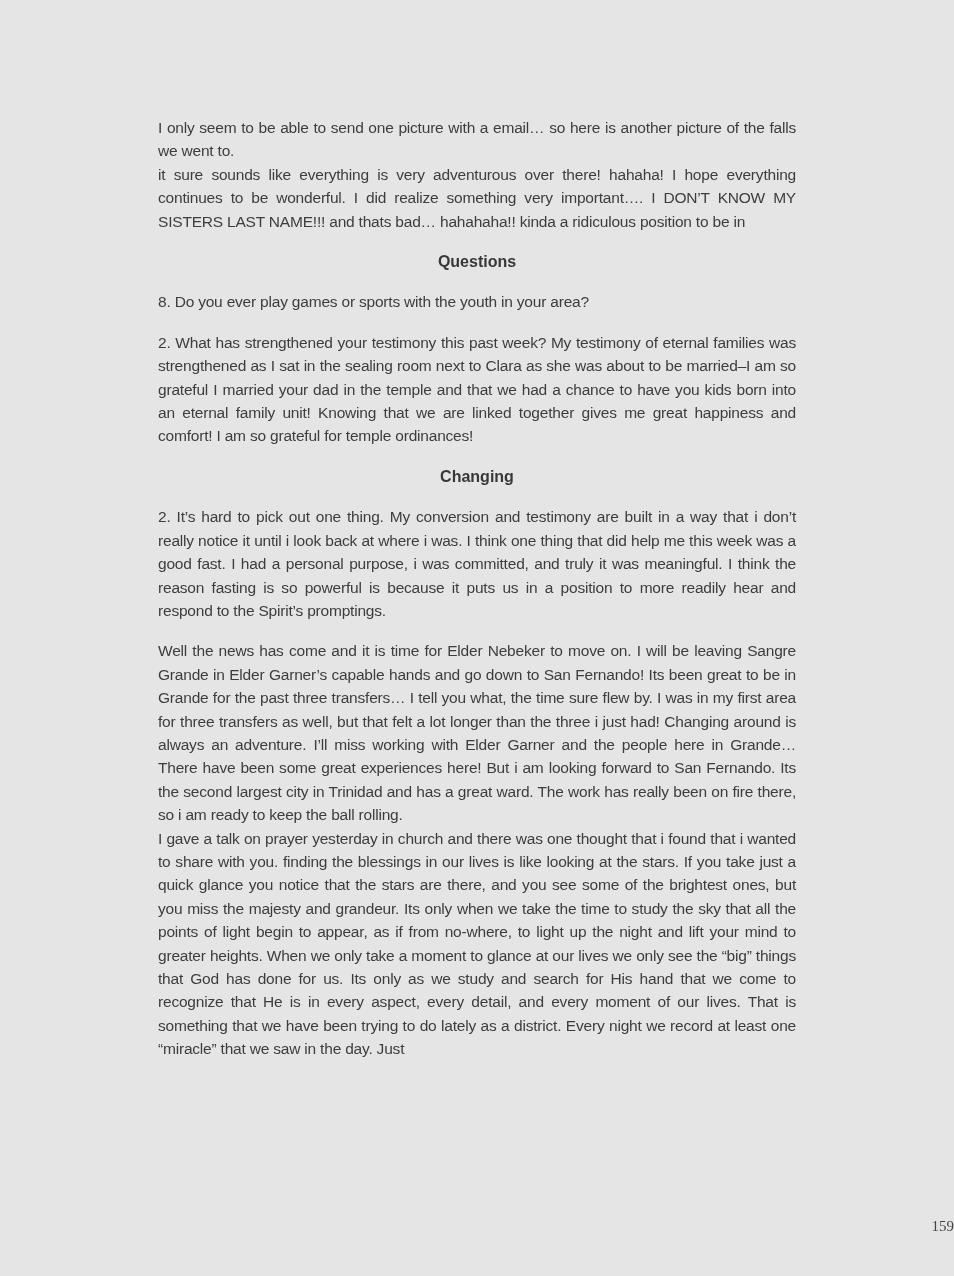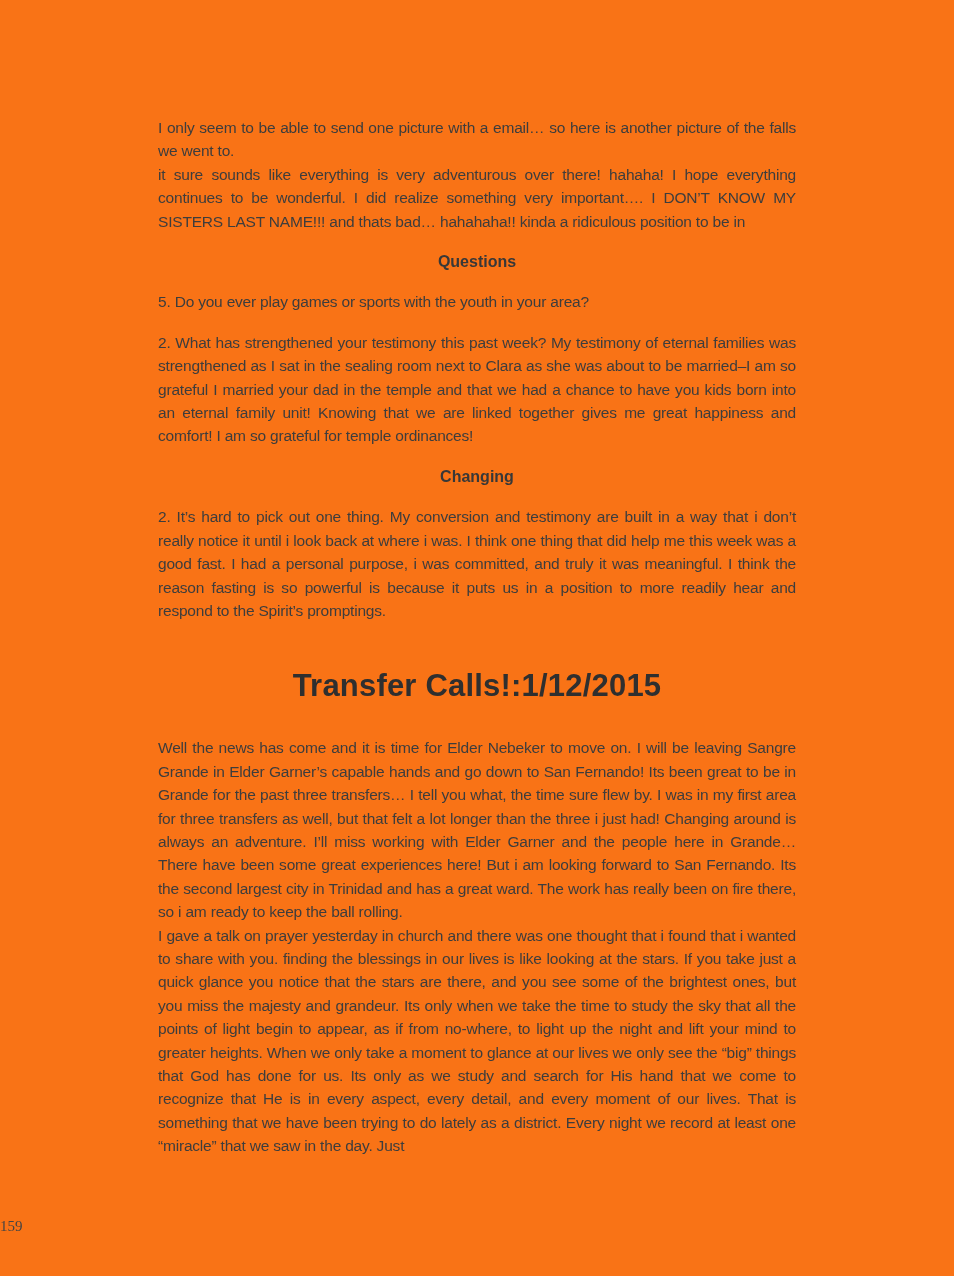--- a/index.html
+++ b/index.html
@@ -9,21 +9,21 @@
       height: 1276px;
       background: #ffffff;
       font-family: "Liberation Sans", "DejaVu Sans", sans-serif;
       color: #3d3d3d;
       position: relative;
       overflow: hidden;
     }
     .sheet {
       position: absolute;
       inset: 0;
-      background: #f97316;
+      background: #e5e5e5;
     }
     .content {
       position: absolute;
       left: 158px;
       top: 116px;
       width: 638px;
     }
     .body-text {
       margin: 0 0 17px 0;
       font-size: 15.5px;
@@ -49,47 +49,46 @@
       font-weight: 700;
       text-align: center;
       color: #2f2f2f;
       letter-spacing: 0.2px;
     }
     .page-number {
       position: absolute;
       left: 0;
       right: 0;
       top: 1218px;
-      text-align: left;
+      text-align: right;
       font-family: "Liberation Serif", "DejaVu Serif", serif;
       font-size: 15px;
       color: #454545;
     }
   </style>
 </head>
 <body>
 
 <div class="sheet">
   <div class="content">
 
     <p class="body-text">I only seem to be able to send one picture with a email… so here is another picture of the falls we went to.
 it sure sounds like everything is very adventurous over there! hahaha! I hope everything continues to be wonderful. I did realize something very important…. I DON’T KNOW MY SISTERS LAST NAME!!! and thats bad… hahahaha!! kinda a ridiculous position to be in</p>
 
     <h3 class="subheading">Questions</h3>
 
-    <p class="body-text">5. Do you ever play games or sports with the youth in your area?</p>
+    <p class="body-text">8. Do you ever play games or sports with the youth in your area?</p>
 
     <p class="body-text">2. What has strengthened your testimony this past week? My testimony of eternal families was strengthened as I sat in the sealing room next to Clara as she was about to be married–I am so grateful I married your dad in the temple and that we had a chance to have you kids born into an eternal family unit! Knowing that we are linked together gives me great happiness and comfort! I am so grateful for temple ordinances!</p>
 
     <h3 class="subheading">Changing</h3>
 
 
     <p class="body-text">2. It’s hard to pick out one thing. My conversion and testimony are built in a way that i don’t really notice it until i look back at where i was. I think one thing that did help me this week was a good fast. I had a personal purpose, i was committed, and truly it was meaningful. I think the reason fasting is so powerful is because it puts us in a position to more readily hear and respond to the Spirit’s promptings.</p>
 
-    <h1 class="section-title">Transfer Calls!:1/12/2015</h1>
 
     <p class="body-text">Well the news has come and it is time for Elder Nebeker to move on. I will be leaving Sangre Grande in Elder Garner’s capable hands and go down to San Fernando! Its been great to be in Grande for the past three transfers… I tell you what, the time sure flew by. I was in my first area for three transfers as well, but that felt a lot longer than the three i just had! Changing around is always an adventure. I’ll miss working with Elder Garner and the people here in Grande… There have been some great experiences here! But i am looking forward to San Fernando. Its the second largest city in Trinidad and has a great ward. The work has really been on fire there, so i am ready to keep the ball rolling.
 I gave a talk on prayer yesterday in church and there was one thought that i found that i wanted to share with you. finding the blessings in our lives is like looking at the stars. If you take just a quick glance you notice that the stars are there, and you see some of the brightest ones, but you miss the majesty and grandeur. Its only when we take the time to study the sky that all the points of light begin to appear, as if from no-where, to light up the night and lift your mind to greater heights. When we only take a moment to glance at our lives we only see the “big” things that God has done for us. Its only as we study and search for His hand that we come to recognize that He is in every aspect, every detail, and every moment of our lives. That is something that we have been trying to do lately as a district. Every night we record at least one “miracle” that we saw in the day. Just</p>
 
   </div>
 
   <div class="page-number">159</div>
 </div>
 
 </body></html>

